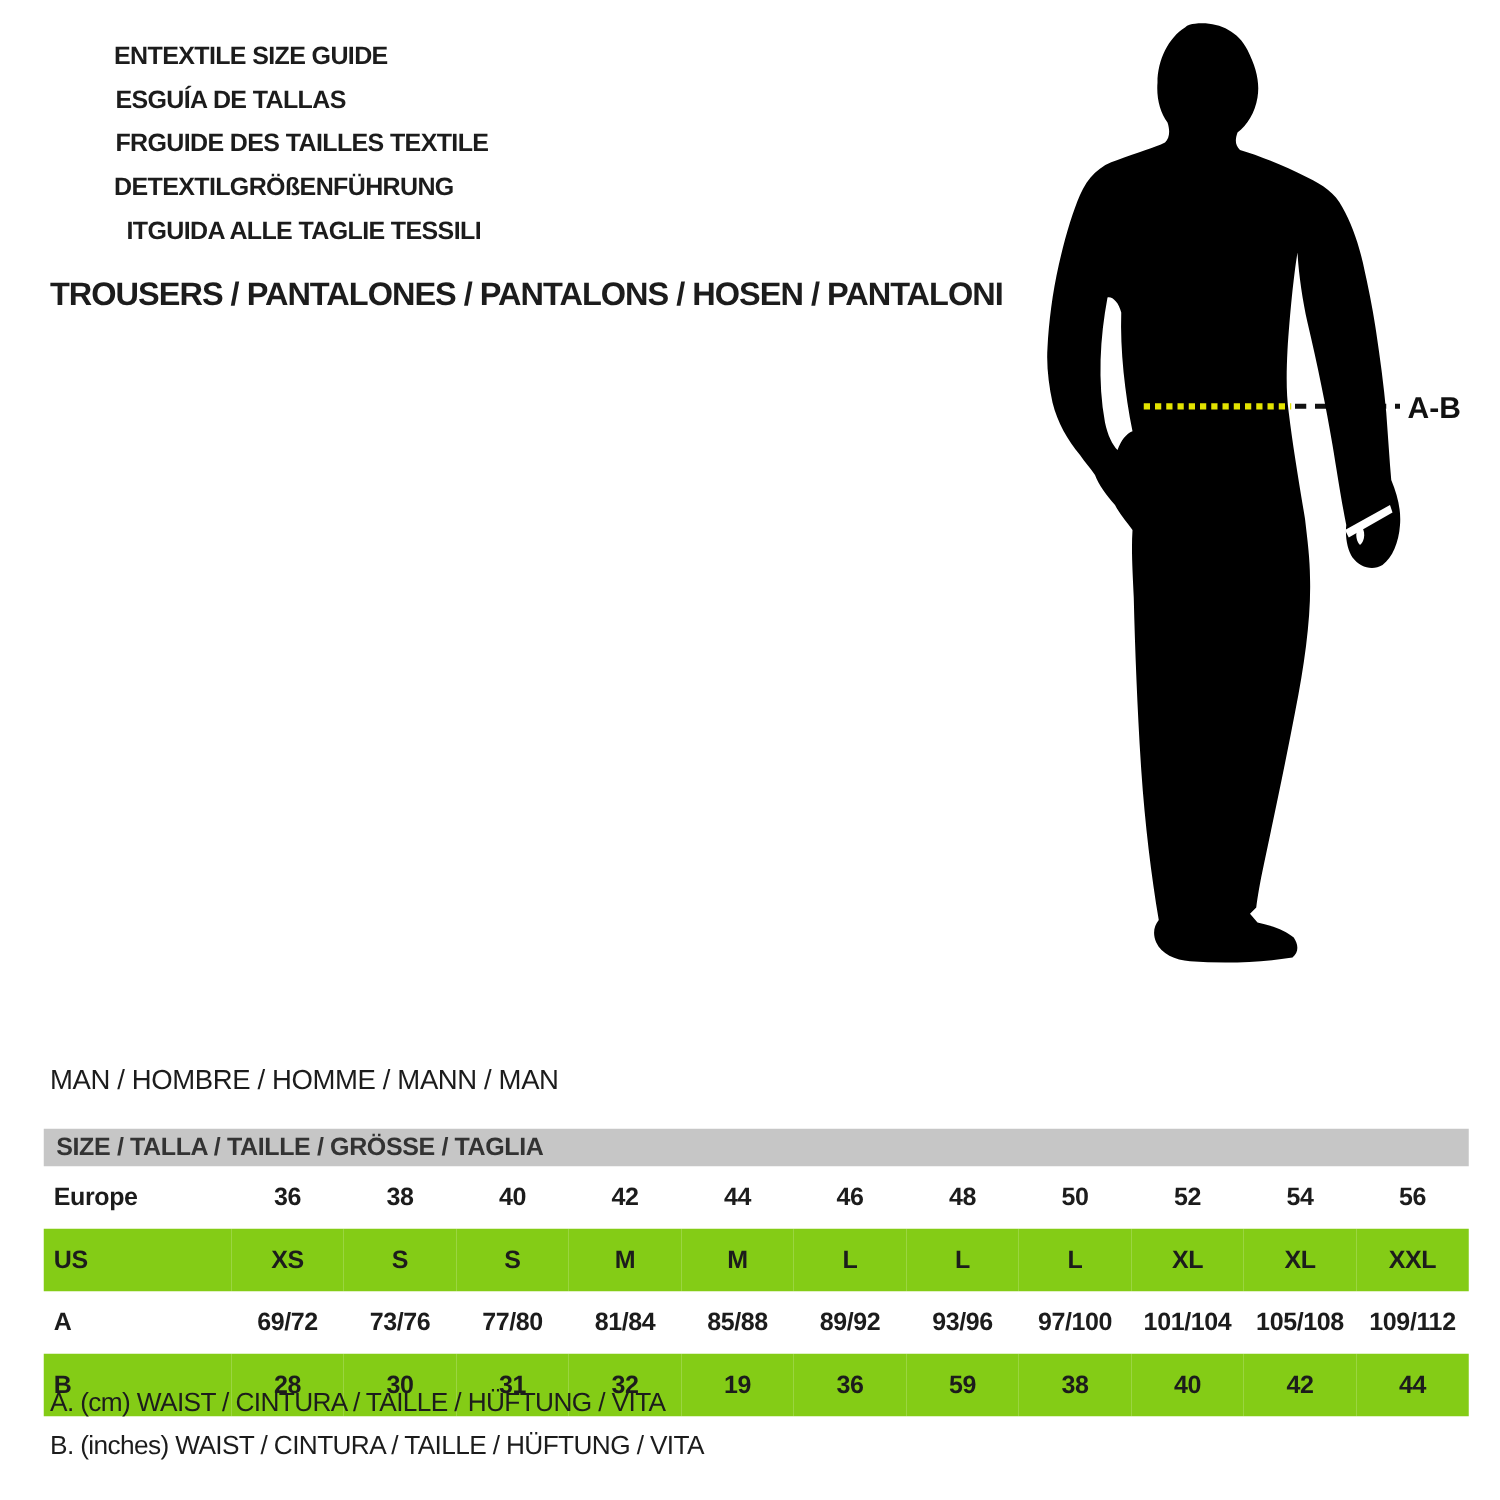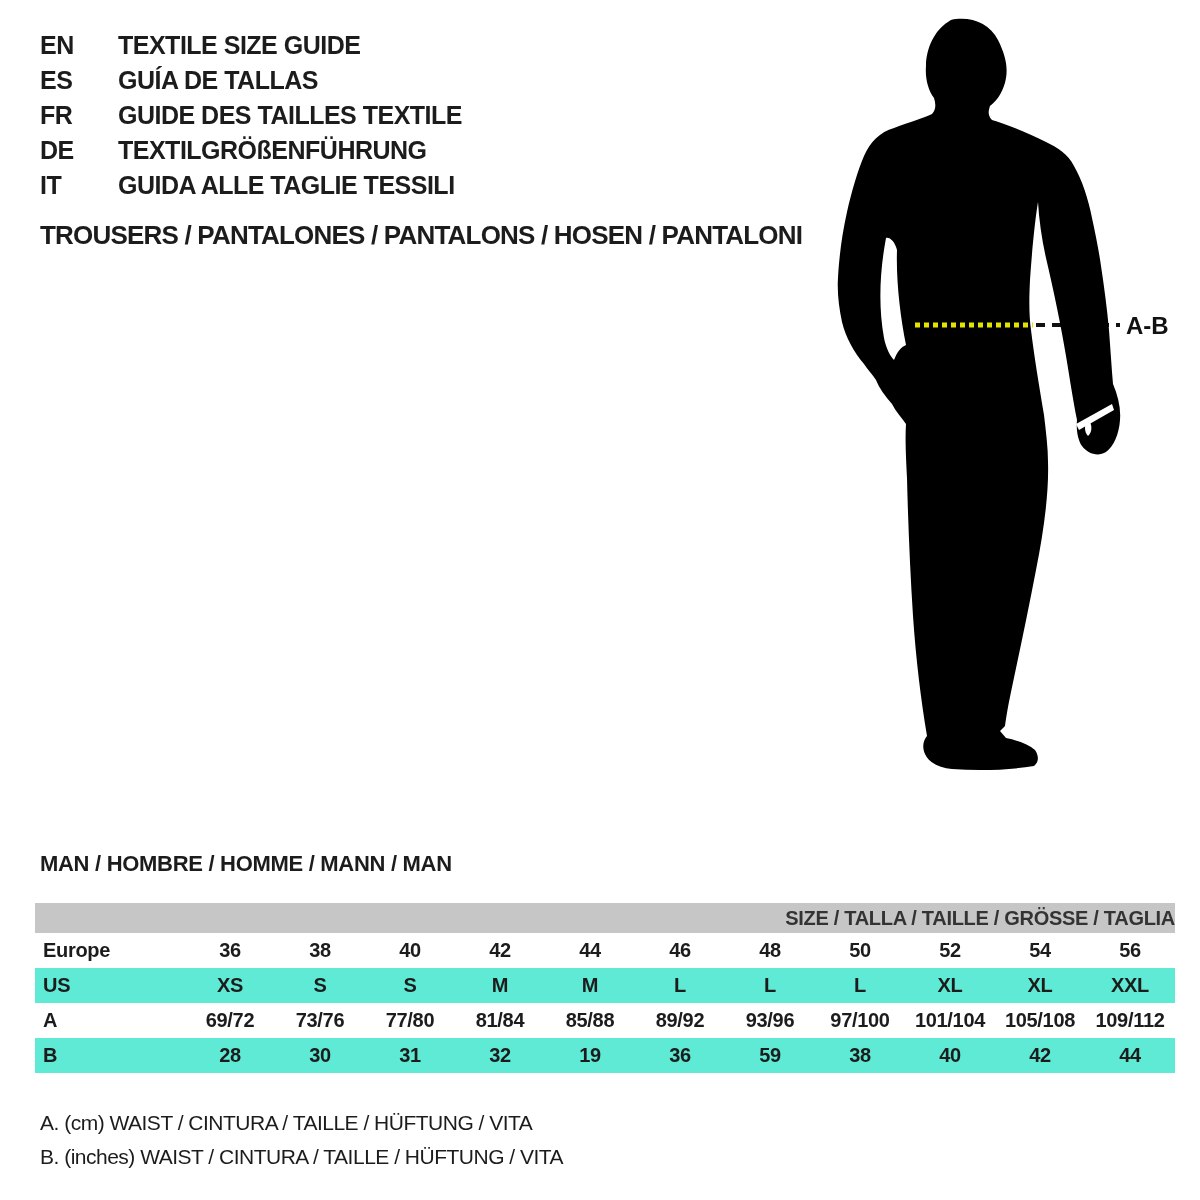--- a/index.html
+++ b/index.html
@@ -6,40 +6,40 @@
   body {
     width:1200px; height:1200px; background:#ffffff; position:relative;
     font-family:"Liberation Sans", sans-serif; color:#1c1c1c;
     -webkit-font-smoothing:antialiased;
   }
   .page { position:absolute; inset:0; overflow:hidden; }
 
   
   .lang-list { position:absolute; left:40px; top:28px; }
   .lang-row { display:flex; height:35px; align-items:center;
-              font-weight:700; font-size:25px; letter-spacing:-0.5px; }
+              font-weight:700; font-size:20px; letter-spacing:-0.5px;text-align:right; }
   .lang-code { width:78px; }
 
   
   .product-heading { position:absolute; left:40px; top:220px;
                      font-size:26px; font-weight:700; letter-spacing:-0.8px; }
   .section-heading { position:absolute; left:40px; top:851px;
-                     font-size:22px; font-weight:700; letter-spacing:-0.3px; }
+                     font-size:22px; font-weight:400; letter-spacing:-0.3px; }
 
   
   .figure-svg { position:absolute; left:830px; top:0; width:370px; height:800px; }
 
   
   .size-table { position:absolute; left:35px; top:903px; width:1140px;
                 border-collapse:collapse; table-layout:fixed;
                 font-size:20px; font-weight:700; letter-spacing:-0.3px; }
-  .size-table thead th { background:#c6c6c6; text-align:right; height:30px;
+  .size-table thead th { background:#c6c6c6; text-align:left; height:30px;
                          padding:0 0 0 10px; color:#333333; font-size:20px; }
-  .size-table tbody tr { height:35px; }
-  .size-table tbody tr.alt { background:#5eead4; }
+  .size-table tbody tr { height:50px; }
+  .size-table tbody tr.alt { background:#84cc16; }
   .size-table tbody th { text-align:left; padding-left:8px; font-weight:700; }
   .size-table tbody td { text-align:center; padding:0;margin-top:27px; }
 
   
   .footnotes { position:absolute; left:40px; top:1106px; }
   .footnote { height:34px; display:flex; align-items:center;
               font-size:21px; font-weight:400; letter-spacing:-0.5px; }
 </style>
 </head>
 <body>

